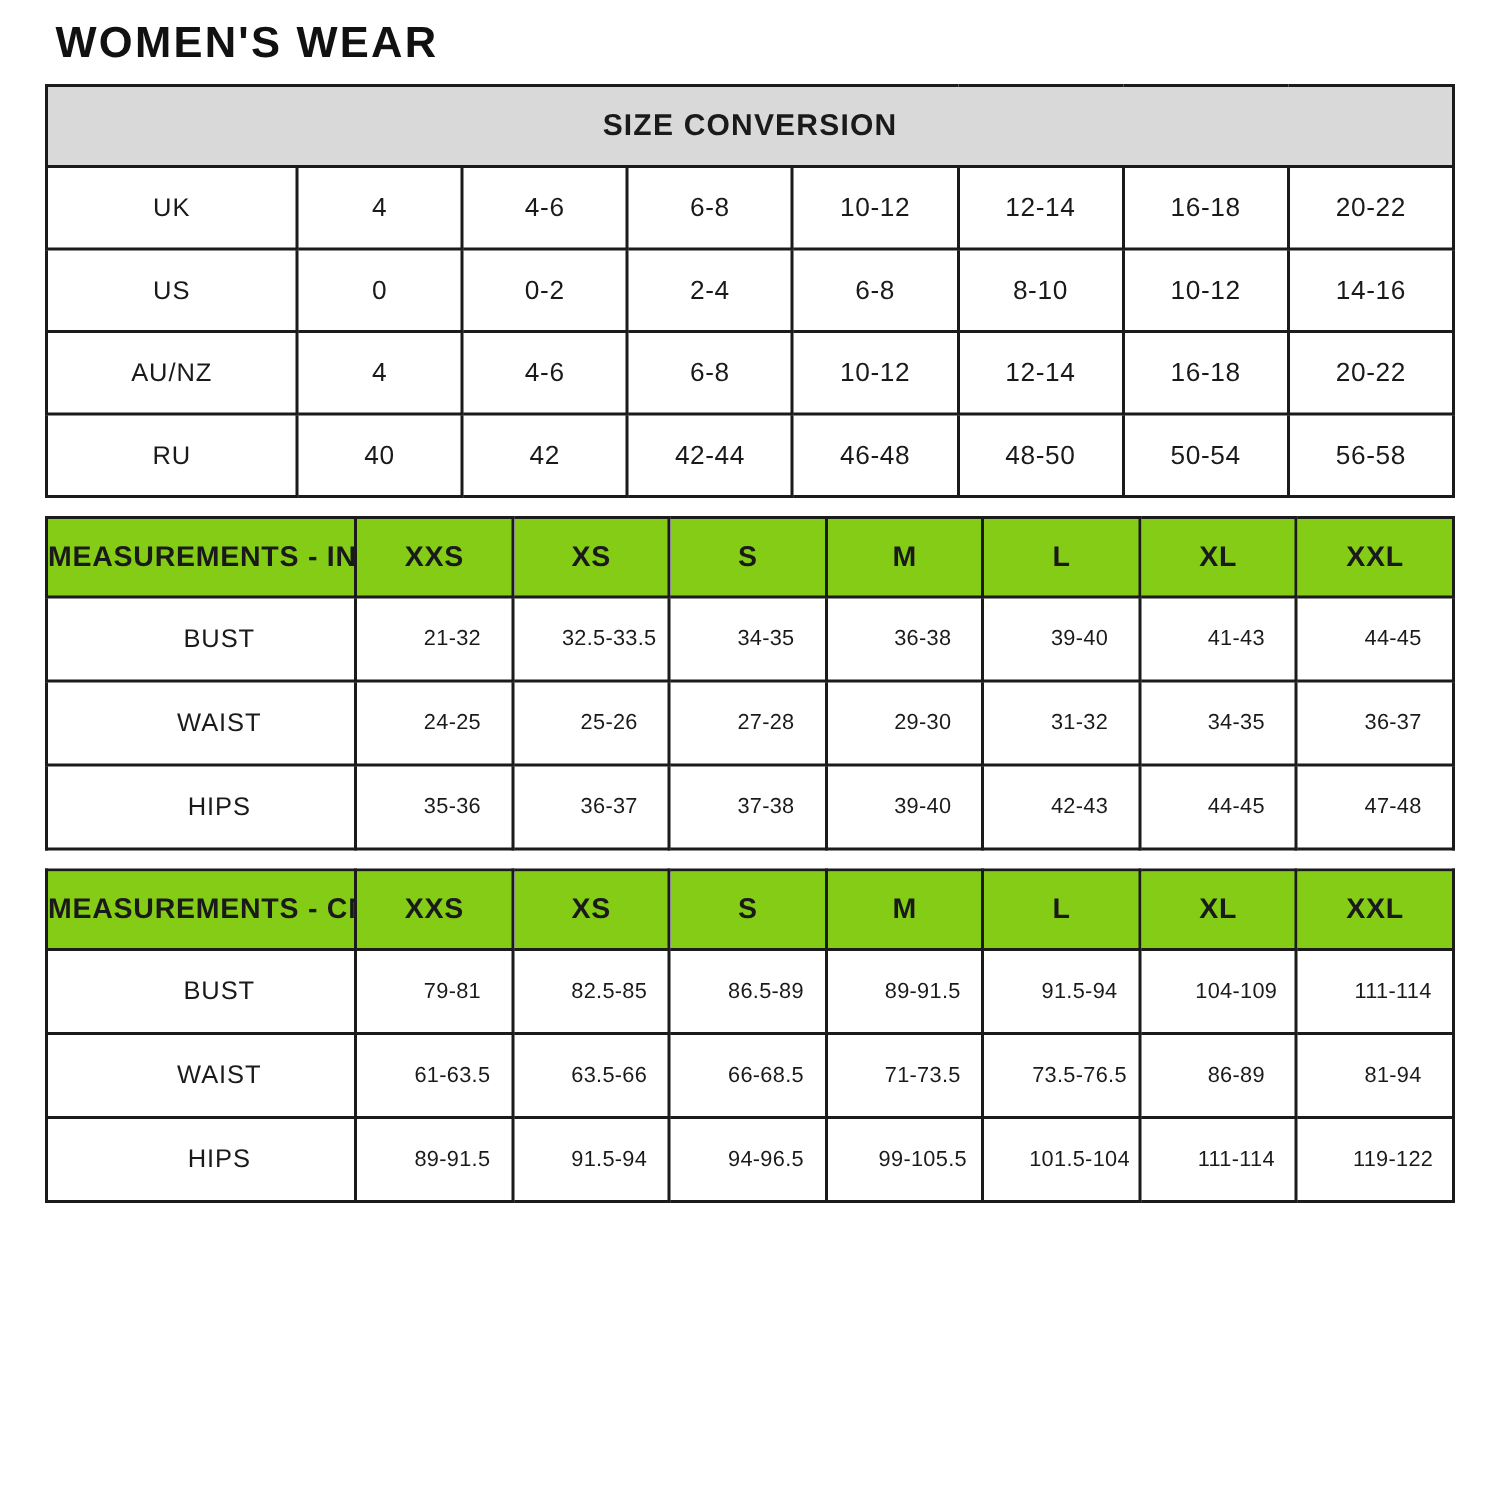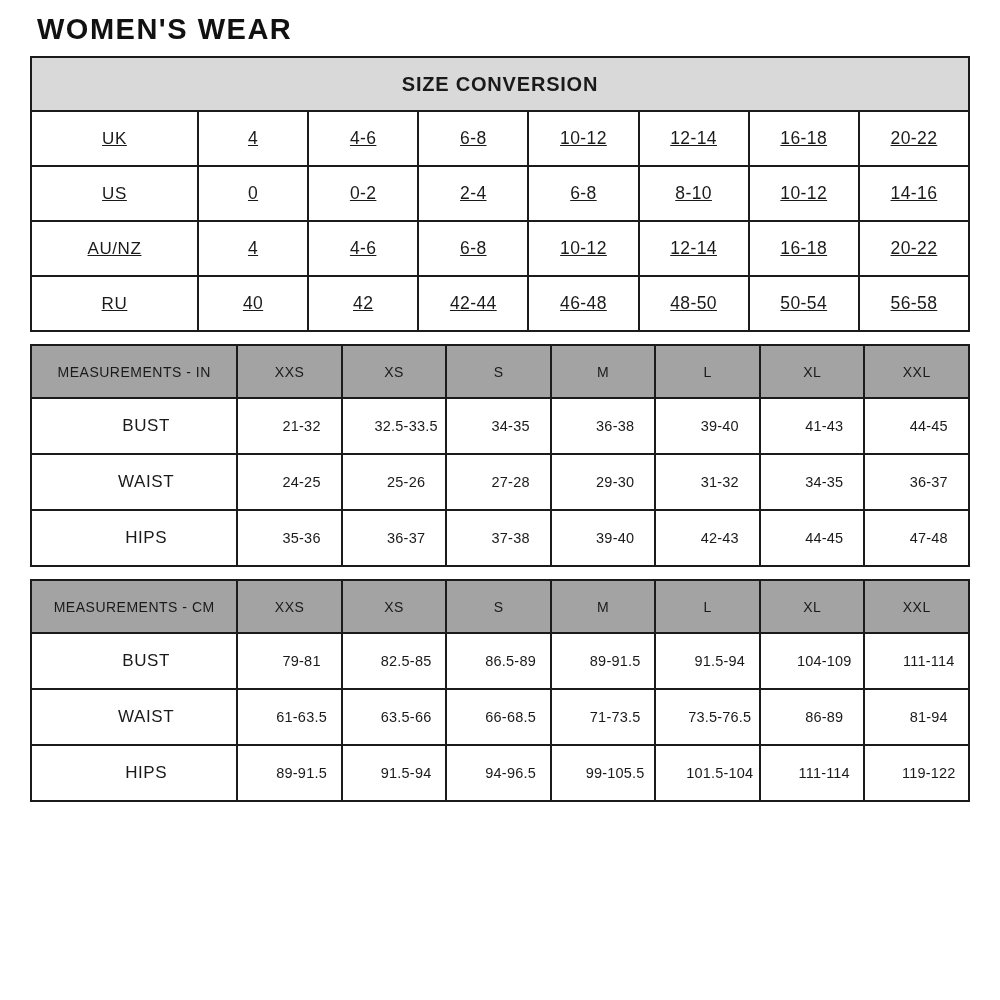--- a/index.html
+++ b/index.html
@@ -17,24 +17,24 @@
     table-layout:fixed;background:#fff;
   }
   .tbl th,.tbl td{
     border:2px solid #1b1b1b;text-align:center;vertical-align:middle;
     padding:0;overflow:hidden;white-space:nowrap;
   }
   .tbl tr.banner th{
     background:#d9d9d9;height:52px;font-size:20px;font-weight:bold;letter-spacing:.8px;
   }
   .tbl tr.hdr-white th{background:#ffffff;font-weight:normal;font-size:17px;height:53px;letter-spacing:.6px;}
-  .tbl tr.hdr-gray  th{background:#a3a3a3;font-weight:normal;font-size:14px;height:51px;letter-spacing:.5px;}
+  .tbl tr.hdr-gray  th{background:#84cc16;font-weight:bold;font-size:19px;height:51px;letter-spacing:.5px;}
   .t-size col.first-col{width:17.8%;}
   .t-meas col.first-col{width:22%;}
-  .t-size td{height:53px;font-size:17.5px;letter-spacing:.4px;text-decoration:underline;}
+  .t-size td{height:53px;font-size:17.5px;letter-spacing:.4px;}
   .t-meas td{height:54px;font-size:14.5px;letter-spacing:.2px;padding-left:24px;}
   .tbl td.rowlabel{font-size:17px;letter-spacing:.6px;}
 </style>
 </head>
 <body>
 
 <div class="page-title">WOMEN'S WEAR</div>
 
 <table class="tbl t-size">
     <colgroup>

